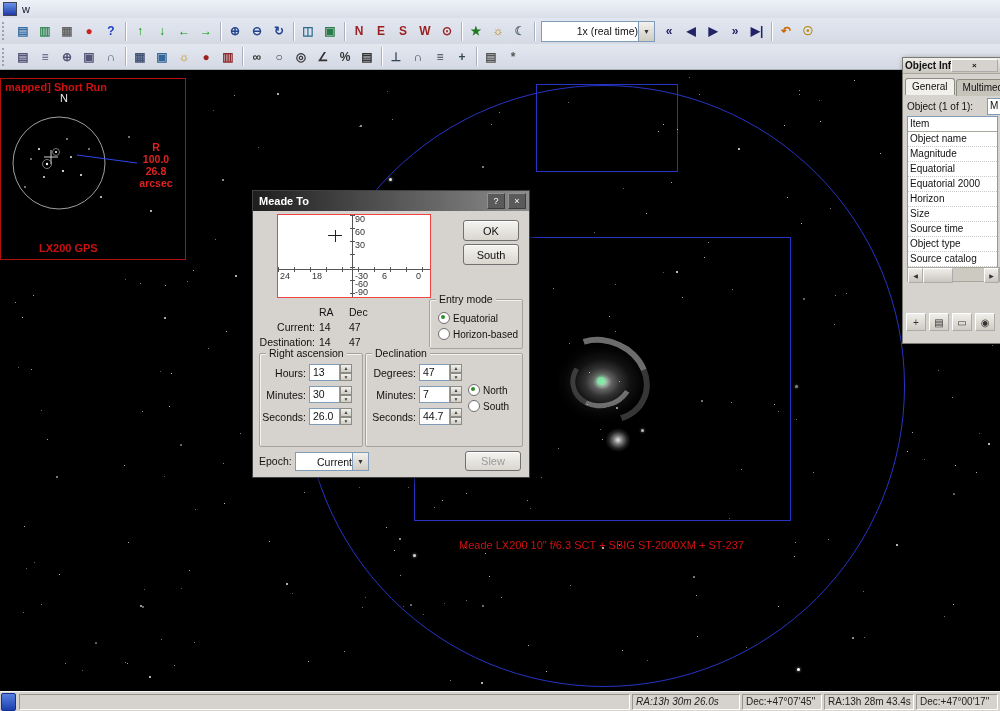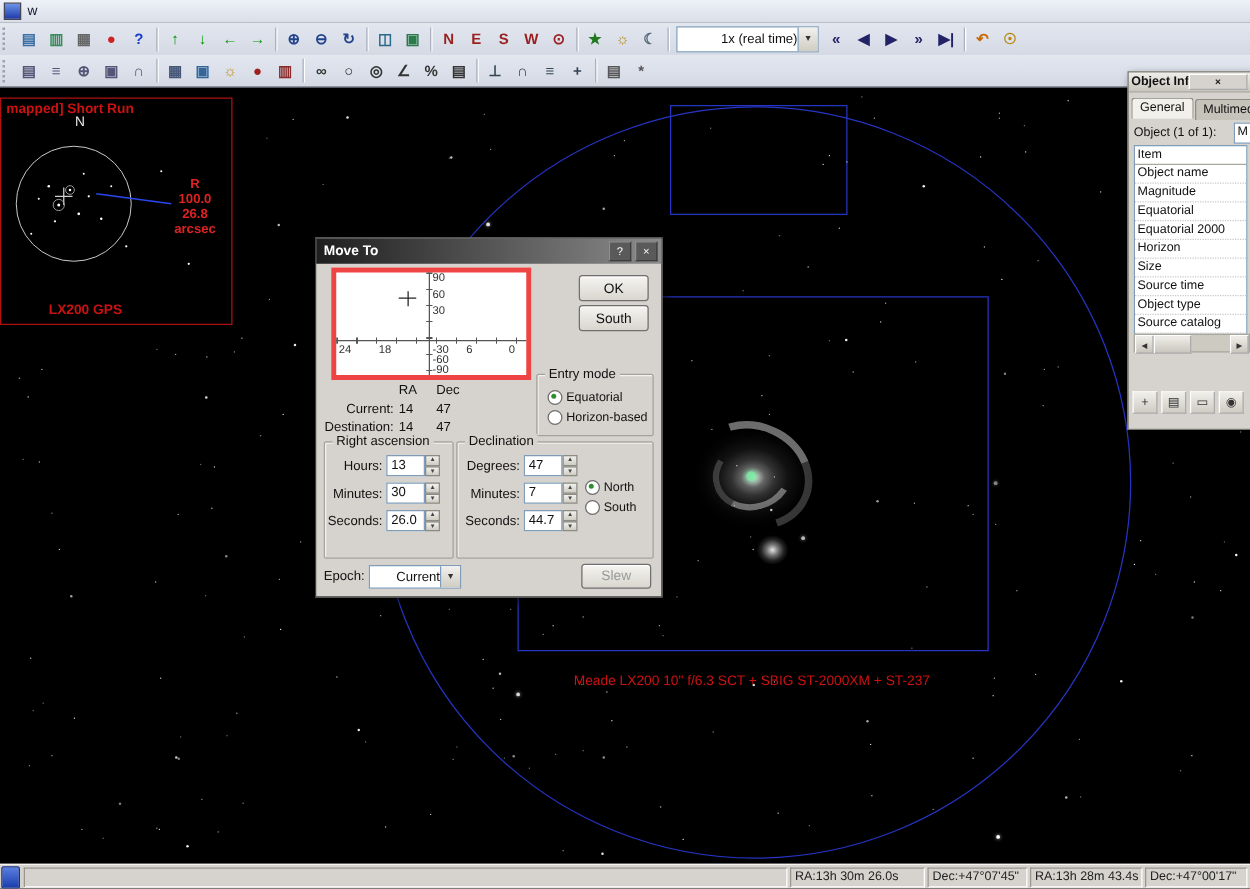--- a/index.html
+++ b/index.html
@@ -69,22 +69,22 @@
 
   
   .dialog{position:absolute;left:252px;top:190px;width:276px;height:286px;background:#d6d3ce;
           border:1px solid #404040;box-shadow:3px 3px 8px rgba(0,0,0,.65);z-index:40;}
   .d-title{position:absolute;left:0;top:0;width:100%;height:20px;
            background:linear-gradient(90deg,#1e1e1e,#8c8c8c);display:flex;align-items:center;}
   .d-title-text{color:#fff;font-weight:bold;font-size:11px;padding-left:6px;flex:1;}
   .d-btn{width:16px;height:14px;margin-right:3px;background:#5a5a5a;border:1px outset #909090;
          color:#fff;font-size:9px;display:flex;align-items:center;justify-content:center;}
   .d-body{position:absolute;left:0;top:20px;right:0;bottom:0;}
-  .mt-chart{position:absolute;left:12px;top:3px;width:152px;height:82px;background:#fff;
-            border:4px solid #ef4444;}
+  .mt-chart{position:absolute;left:24px;top:3px;width:152px;height:82px;background:#fff;
+            border:1px solid #ef4444;}
   .mt-vaxis{position:absolute;left:74px;top:0;bottom:0;width:1px;background:#555;}
   .mt-haxis{position:absolute;top:54px;left:0;right:0;height:1px;background:#555;}
   .mt-haxis::before{content:"";position:absolute;left:0;right:0;top:-2px;height:5px;
      background:repeating-linear-gradient(90deg,#555 0 1px,transparent 1px 16px);}
   .mt-vaxis::before{content:"";position:absolute;top:0;bottom:0;left:-2px;width:5px;
      background:repeating-linear-gradient(#555 0 1px,transparent 1px 13px);}
   .yticks span,.xticks span{position:absolute;font-size:9px;color:#333;}
   .yticks span:nth-of-type(1){left:77px;top:-1px;}
   .yticks span:nth-of-type(2){left:77px;top:12px;}
   .yticks span:nth-of-type(3){left:77px;top:25px;}
@@ -163,21 +163,21 @@
             border:1px outset #fff;font-size:10px;color:#333;display:flex;align-items:center;justify-content:center;}
 
   
   .statusbar{position:absolute;left:0;top:691px;width:1000px;height:20px;background:#d6d3ce;
              border-top:1px solid #f5f4f1;display:flex;align-items:center;font-size:10px;z-index:50;}
   .sb-blue{width:13px;height:16px;margin:0 3px 0 1px;border-radius:2px;border:1px solid #13308a;
            background:linear-gradient(#5a7fe0,#1a3fae);}
   .sbseg{height:14px;border:1px solid;border-color:#9a968e #fff #fff #9a968e;
          padding:0 3px;line-height:14px;white-space:nowrap;overflow:hidden;margin-right:2px;color:#222;}
   .sb-main{flex:1;}
-  .sb-1{width:100px;} .sb-2{width:72px;} .sb-3{width:82px;} .sb-4{width:74px;}
+  .sb-1{width:100px;font-style:italic;} .sb-2{width:72px;} .sb-3{width:82px;} .sb-4{width:74px;}
 </style>
 </head>
 <body>
 
 <div id="app">
 
   <div class="menubar">
     <span class="appicon"></span>
     <span class="menu-partial">w</span>
   </div>
@@ -578,21 +578,21 @@
       <span>R</span>
       <span>100.0</span>
       <span>26.8</span>
       <span>arcsec</span>
     </div>
     <div class="g-scope">LX200 GPS</div>
   </div>
 
   <div class="dialog">
     <div class="d-title">
-      <span class="d-title-text">Move To</span>
+      <span class="d-title-text">Meade To</span>
       <span class="d-btn">?</span>
       <span class="d-btn">×</span>
     </div>
     <div class="d-body">
 
       <div class="mt-chart">
         <div class="mt-vaxis"></div>
         <div class="mt-haxis"></div>
         <div class="yticks">
 

